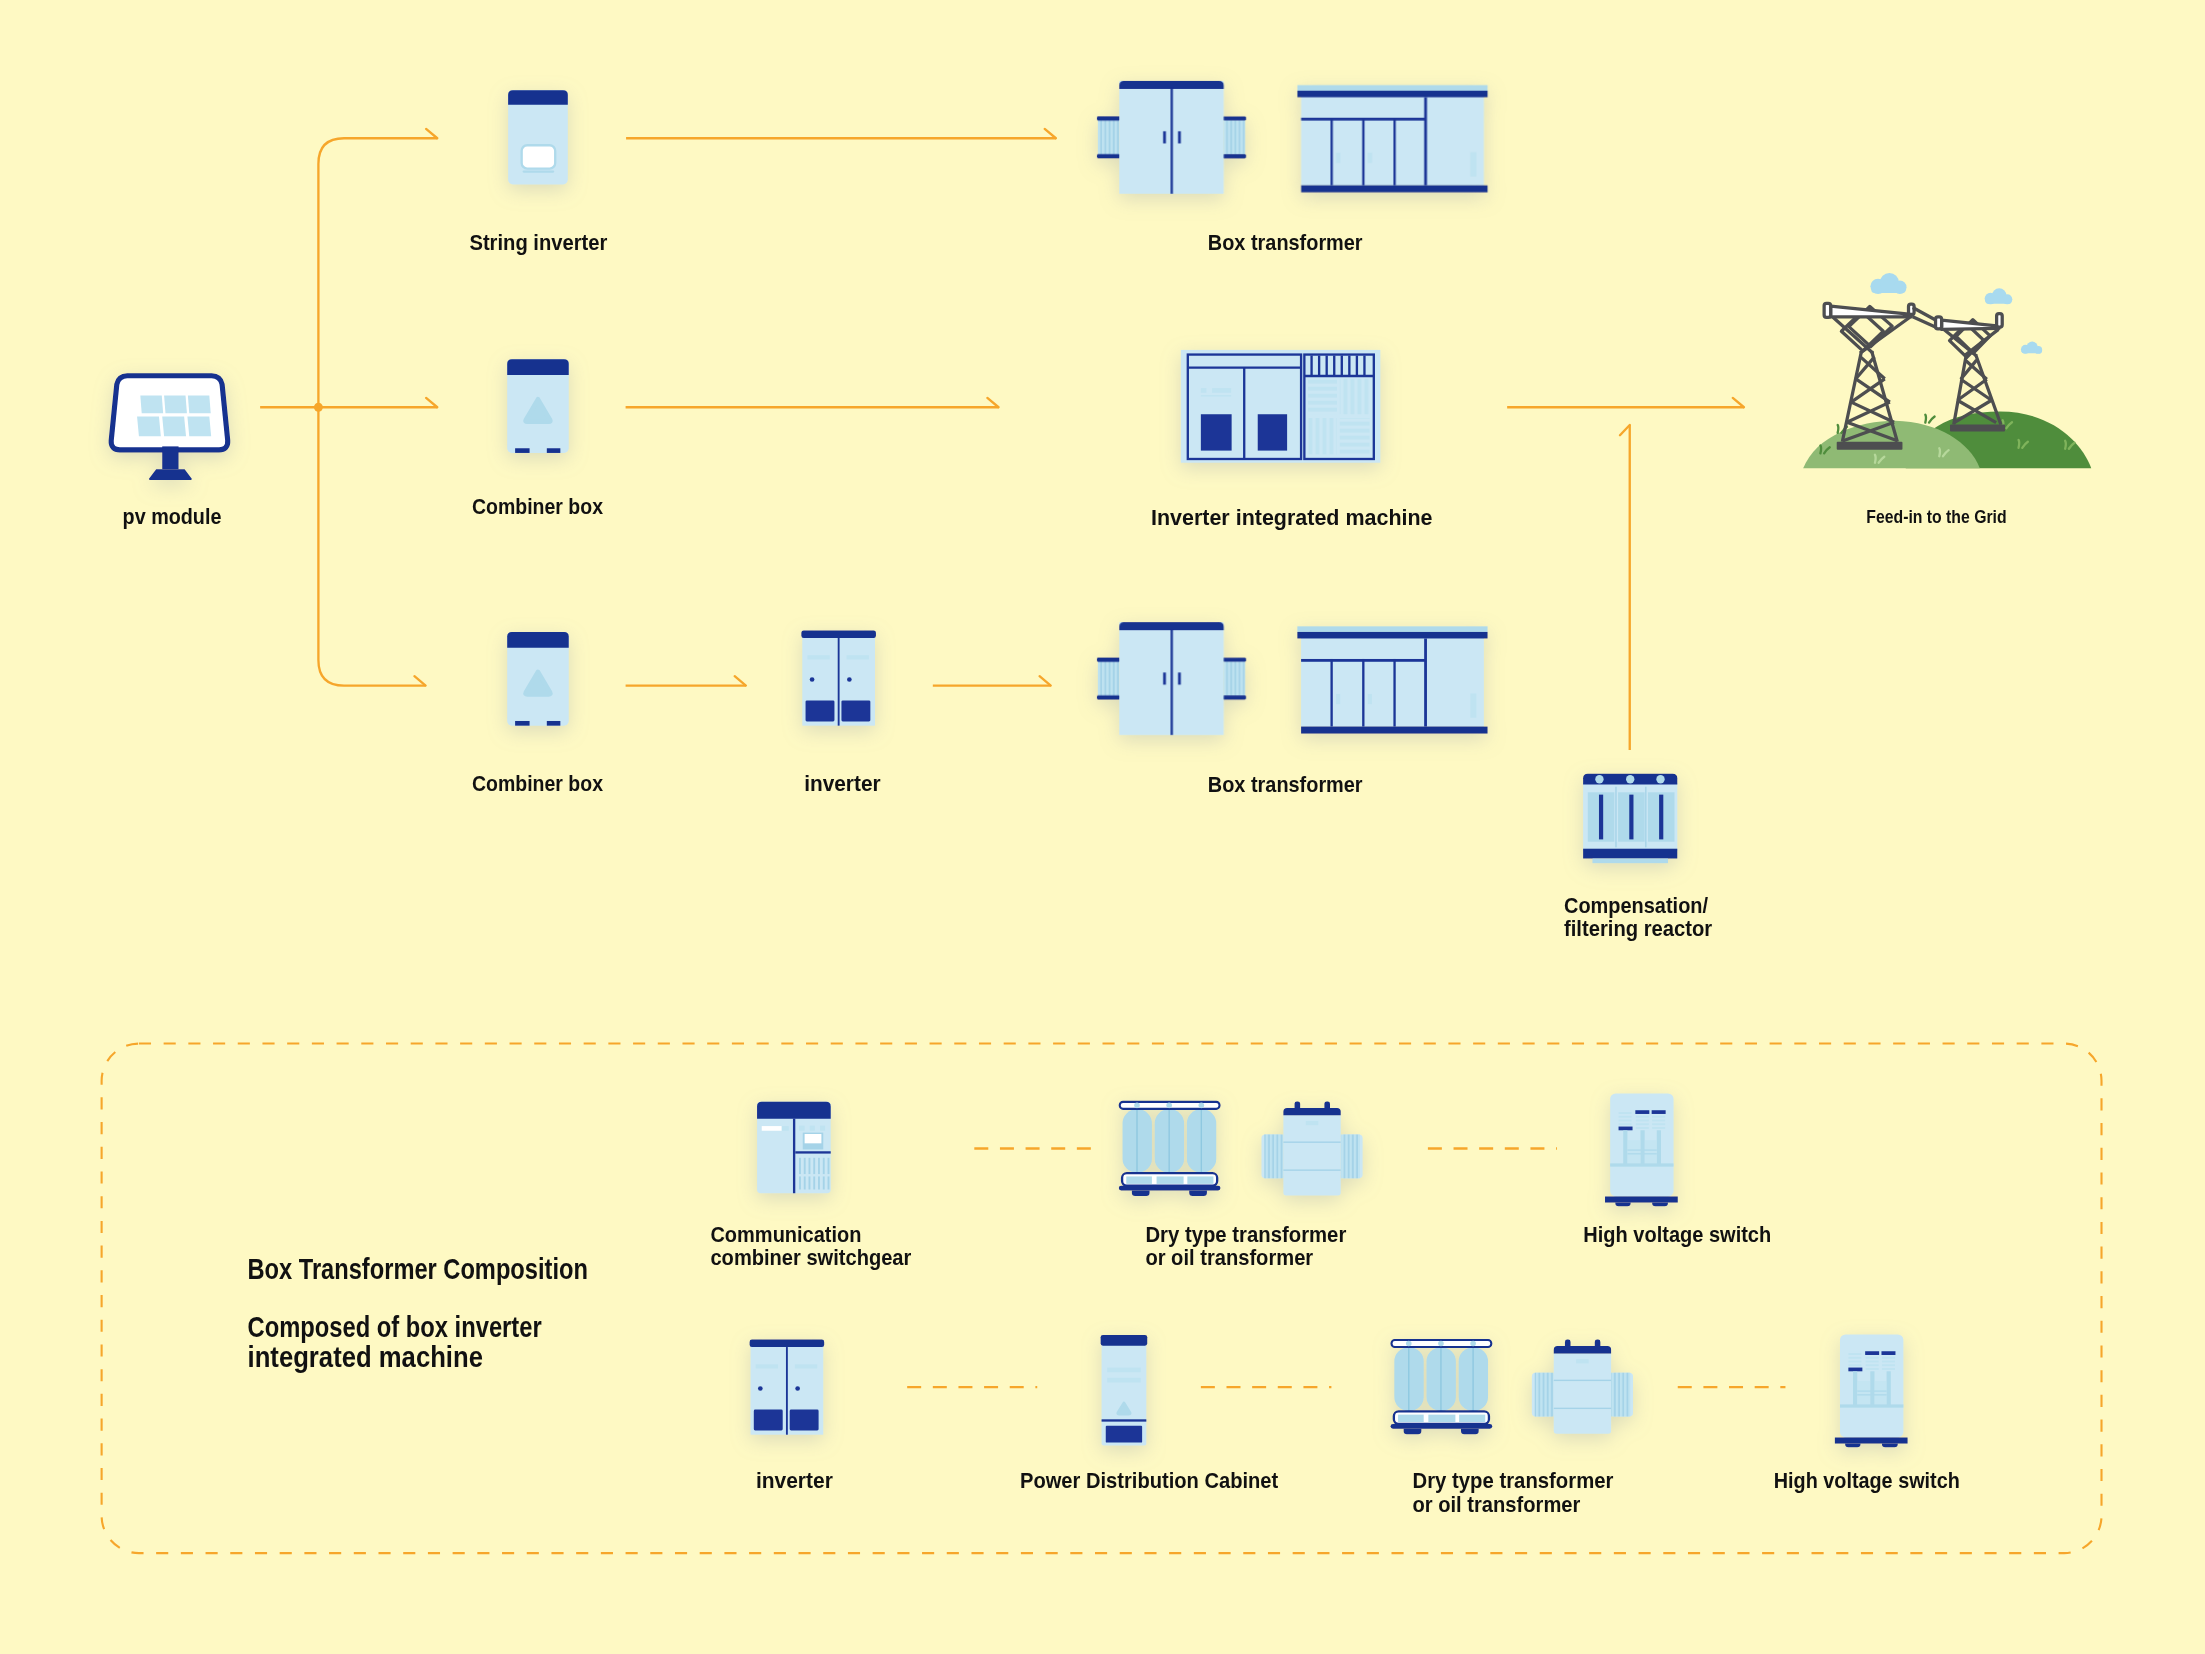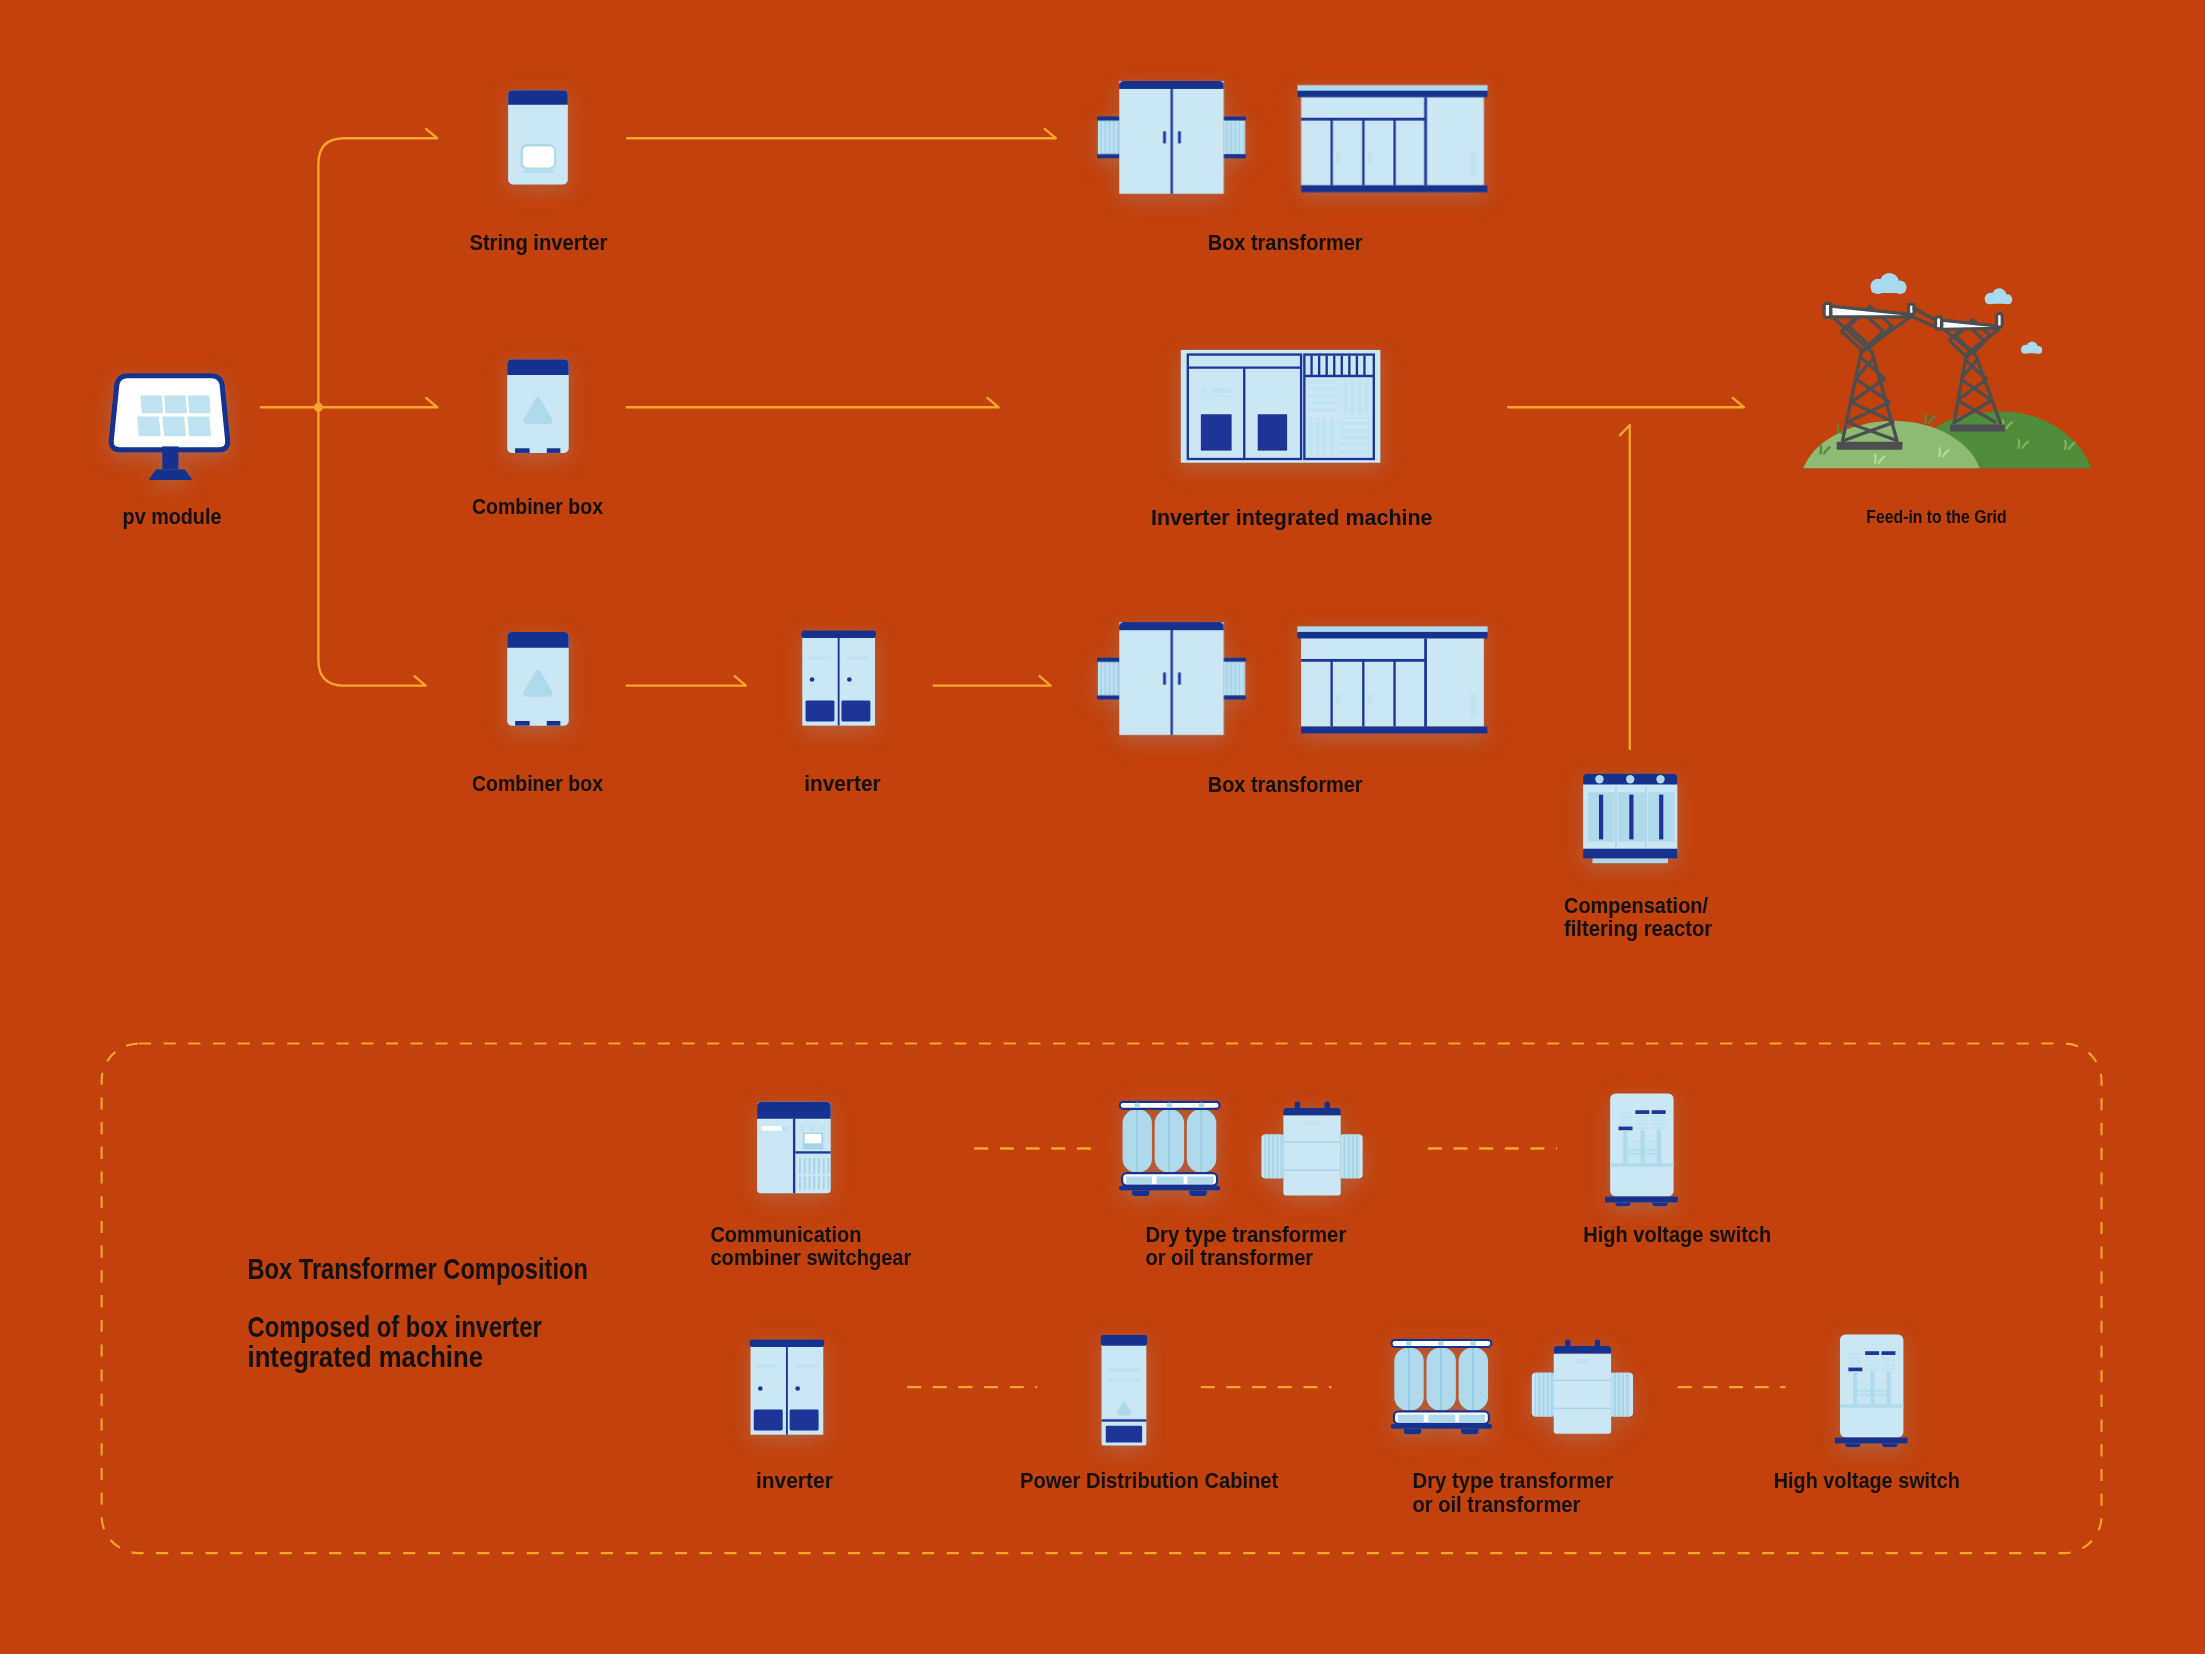--- a/index.html
+++ b/index.html
@@ -1,14 +1,14 @@
 <!DOCTYPE html>
 <html style="font-size:7.5px"><head><meta charset="utf-8"><style>
 html,body{margin:0;padding:0;background:#ffffff}
-#c{position:relative;width:2205px;height:1655px;background:#c2410c;overflow:hidden}
+#c{position:relative;width:2205px;height:1655px;background:#fef9c3;overflow:hidden}
 text{font-family:"Liberation Sans",sans-serif;font-weight:bold;fill:#111111}
 </style></head><body>
 <div id="c">
 <svg width="2205" height="1655" viewBox="0 0 4730 3549">
 <defs>
 <filter id="sh" x="-40%" y="-40%" width="180%" height="180%">
   <feDropShadow dx="0" dy="12" stdDeviation="20" flood-color="#98a1aa" flood-opacity="0.33"></feDropShadow>
 </filter>
 <pattern id="finstr" width="9" height="8" patternUnits="userSpaceOnUse">
   <rect width="9" height="8" fill="#BFE3F1"></rect>

